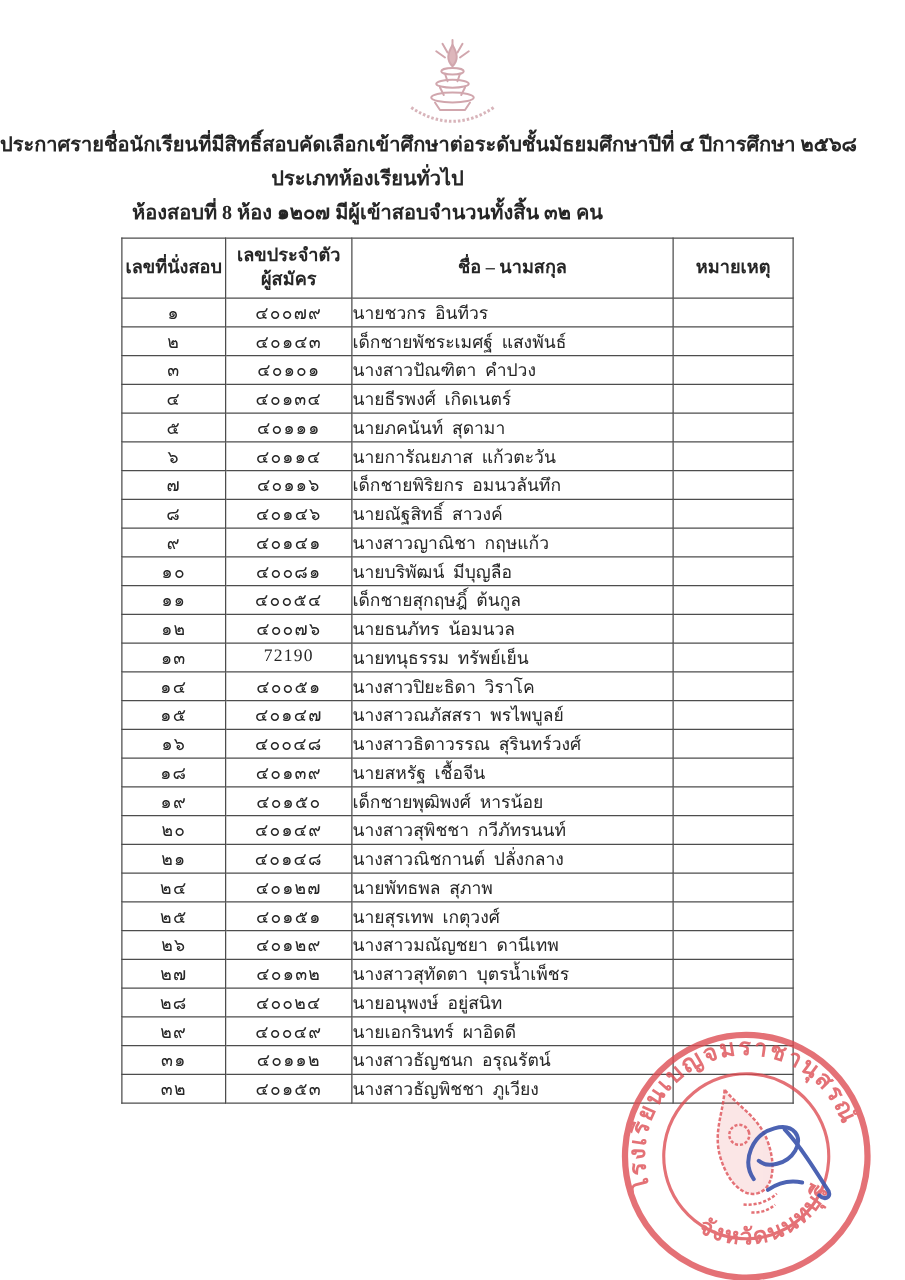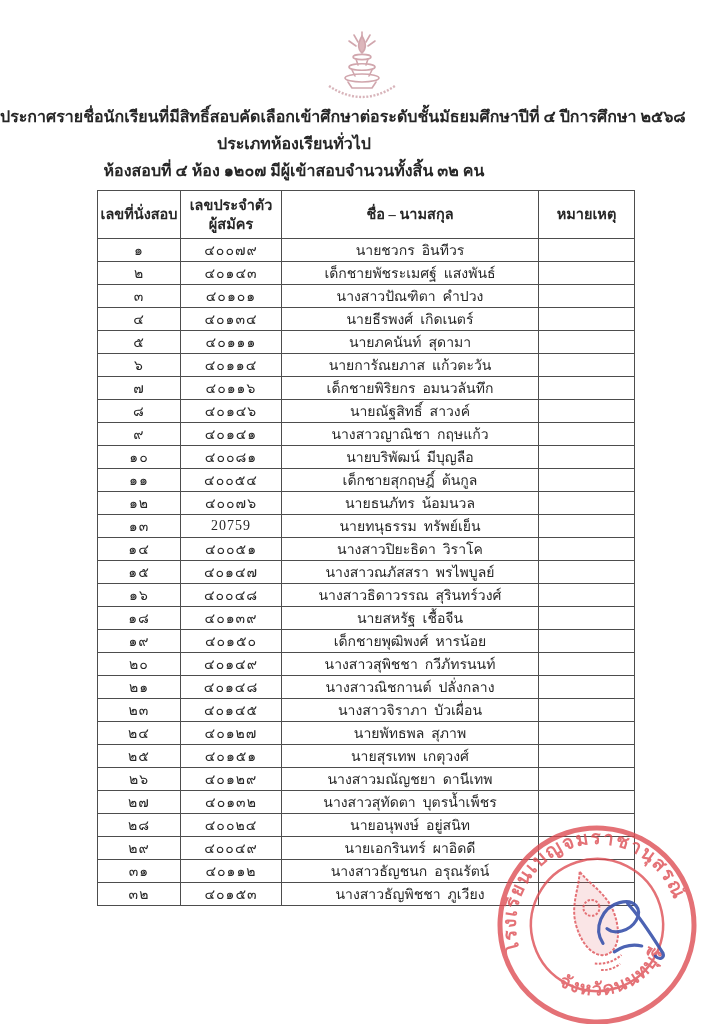--- a/index.html
+++ b/index.html
@@ -32,21 +32,21 @@
     font-size:14.5px;font-weight:bold;
     text-align:center;vertical-align:middle;
     line-height:1.25;
   }
   .exam-table td{height:21.4px;vertical-align:middle;}
   .col-seat{width:83px;}
   .col-id{width:101px;}
   .col-name{width:257px;}
   .col-remark{width:96px;}
   .cell-seat,.cell-id{text-align:center;letter-spacing:1px;}
-  .cell-name{text-align:center;padding-left:11px;white-space:pre;}
+  .cell-name{text-align:left;padding-left:11px;white-space:pre;}
   
   .stamp{position:absolute;top:803px;left:474px;pointer-events:none;}
   .signature{position:absolute;top:893px;left:588px;pointer-events:none;}
 </style>
 </head>
 <body>
 
 <div class="page">
 
   <div class="logo">
@@ -65,21 +65,21 @@
         <path d="M27 54 L31 60 M55 54 L51 60 M31 60 L51 60"></path>
       </g>
 
       <path d="M8 58 Q41 80 74 58" stroke="#b5717c" stroke-width="2.4" fill="none" stroke-dasharray="2 1.6" opacity=".85"></path>
     </svg>
   </div>
 
   <div class="titles">
     <div class="line">ประกาศรายชื่อนักเรียนที่มีสิทธิ์สอบคัดเลือกเข้าศึกษาต่อระดับชั้นมัธยมศึกษาปีที่ ๔ ปีการศึกษา ๒๕๖๘</div>
     <div class="line">ประเภทห้องเรียนทั่วไป</div>
-    <div class="line">ห้องสอบที่ ๔ ห้อง ๑๒๐๗ มีผู้เข้าสอบจำนวนทั้งสิ้น ๓๒ คน</div>
+    <div class="line">ห้องสอบที่ 8 ห้อง ๑๒๐๗ มีผู้เข้าสอบจำนวนทั้งสิ้น ๓๒ คน</div>
   </div>
 
   <table class="exam-table">
     <colgroup>
       <col class="col-seat">
         <col class="col-id">
         <col class="col-name">
         <col class="col-remark">
     </colgroup>
     <thead>
@@ -173,21 +173,21 @@
 
     <tr>
       <td class="cell-seat">๑๒</td>
       <td class="cell-id">๔๐๐๗๖</td>
       <td class="cell-name">นายธนภัทร  น้อมนวล</td>
       <td class="cell-remark"></td>
     </tr>
 
     <tr>
       <td class="cell-seat">๑๓</td>
-      <td class="cell-id">20759</td>
+      <td class="cell-id">72190</td>
       <td class="cell-name">นายทนุธรรม  ทรัพย์เย็น</td>
       <td class="cell-remark"></td>
     </tr>
 
     <tr>
       <td class="cell-seat">๑๔</td>
       <td class="cell-id">๔๐๐๕๑</td>
       <td class="cell-name">นางสาวปิยะธิดา  วิราโค</td>
       <td class="cell-remark"></td>
     </tr>
@@ -229,26 +229,20 @@
     </tr>
 
     <tr>
       <td class="cell-seat">๒๑</td>
       <td class="cell-id">๔๐๑๔๘</td>
       <td class="cell-name">นางสาวณิชกานต์  ปลั่งกลาง</td>
       <td class="cell-remark"></td>
     </tr>
 
 
-    <tr>
-      <td class="cell-seat">๒๓</td>
-      <td class="cell-id">๔๐๑๔๕</td>
-      <td class="cell-name">นางสาวจิราภา  บัวเผื่อน</td>
-      <td class="cell-remark"></td>
-    </tr>
 
     <tr>
       <td class="cell-seat">๒๔</td>
       <td class="cell-id">๔๐๑๒๗</td>
       <td class="cell-name">นายพัทธพล  สุภาพ</td>
       <td class="cell-remark"></td>
     </tr>
 
     <tr>
       <td class="cell-seat">๒๕</td>

